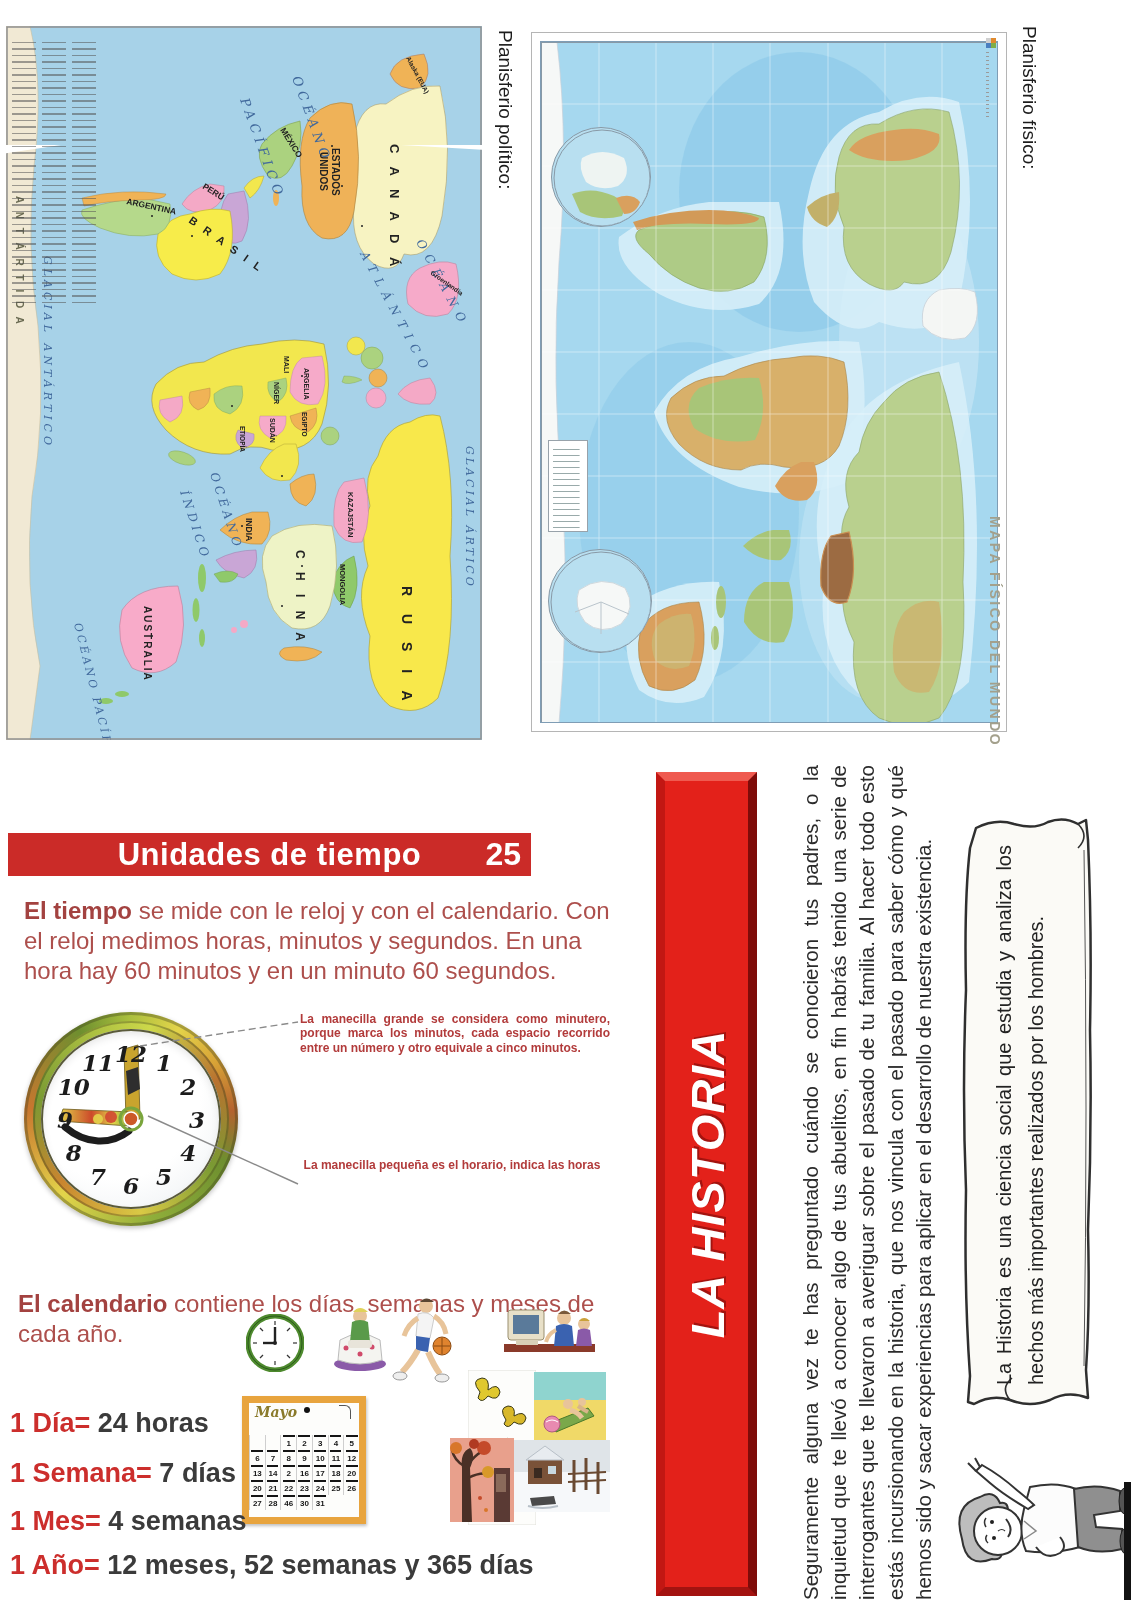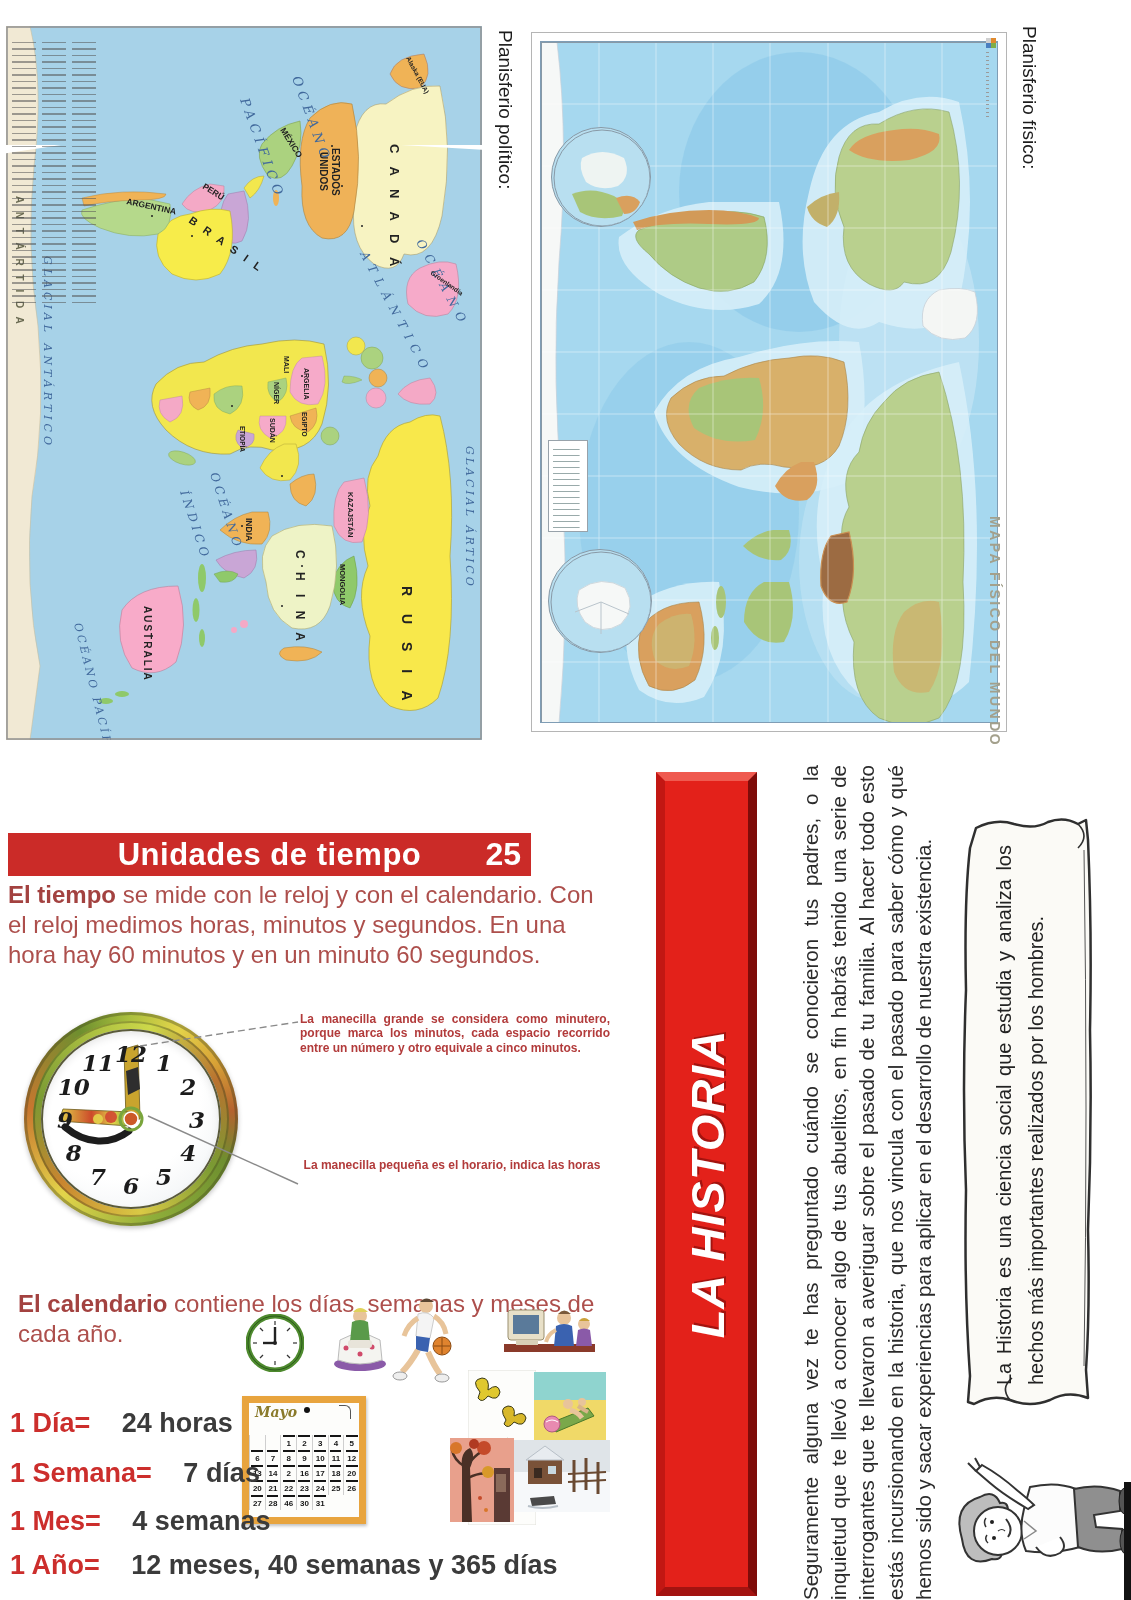--- a/index.html
+++ b/index.html
@@ -46,21 +46,21 @@
   .red-bar{left:8px;top:833px;width:523px;height:43px;background:var(--red);
            display:flex;align-items:center;justify-content:center;}
   .red-bar .title{color:#fff;font-weight:bold;font-size:31px;letter-spacing:.5px;}
   .red-bar .pagenum{position:absolute;right:10px;top:3px;color:#fff;font-weight:bold;font-size:32px;}
   .para{position:absolute;color:var(--textred);font-size:24px;line-height:1.24;}
   .para b{font-weight:bold;color:#a34240;}
   .annot{position:absolute;color:var(--annred);font-weight:bold;font-size:12px;
          line-height:1.2;text-align:justify;}
   .eq-row{position:absolute;font-weight:bold;font-size:27px;white-space:nowrap;}
   .eq-row .lab{color:var(--label-red);text-align:right;}
-  .eq-row .val{color:var(--dark);margin-left:24px;}
+  .eq-row .val{color:var(--dark);}
 
   
   .clock{position:absolute;left:24px;top:1012px;width:214px;height:214px;}
   .clock .rim{position:absolute;inset:0;border-radius:50%;
     background:conic-gradient(from -30deg,#6e8f2f,#a9bf3d,#e3d44a,#d8a236,#b4622f,
                #6e8f2f 40%,#8fae3a 55%,#e3d44a 70%,#c8762f 85%,#6e8f2f);
     box-shadow:inset 0 0 0 3px rgba(60,60,30,.35),0 2px 5px rgba(0,0,0,.25);}
   .clock .rim2{position:absolute;inset:9px;border-radius:50%;
     background:conic-gradient(from 120deg,#7a9a33,#d9c945,#c9852f,#7a9a33 45%,
                #cdd84a 70%,#b9722f,#7a9a33);
@@ -307,21 +307,21 @@
   <div class="logo"></div>
   <div class="wtxt"></div>
 </div>
 <div class="vlabel" style="left:1040px;top:26px">Planisferio físico:</div>
 
 <div class="abs red-bar">
   <span class="title">Unidades de tiempo</span>
   <span class="pagenum">25</span>
 </div>
 
-<p class="para" style="left:8px;top:880px;width:606px;margin:0">
+<p class="para" style="left:8px;top:880px;width:606px;margin:16px">
   <b>El tiempo</b><span> se mide con le reloj y con el calendario. Con el reloj medimos horas, minutos y segundos. En una hora hay 60 minutos y en un minuto 60 segundos.</span>
 </p>
 
 <div class="clock">
   <div class="rim"></div>
   <div class="rim2"></div>
   <div class="face">
     <svg width="180" height="180" style="position:absolute;inset:0">
       <polygon points="83,20 97,16 99,90 85,92" fill="#c9a42e" stroke="#6b5a1a" stroke-width="0.8"></polygon>
       <path d="M85,42 l12,-4 l2,22 l-12,6 Z" fill="#2e2e2e"></path>
@@ -536,21 +536,21 @@
 <div class="eq-row" style="left:10px;top:1458px">
   <span class="lab">1 Semana=</span>
   <span class="val">7 días</span>
 </div>
 <div class="eq-row" style="left:10px;top:1506px">
   <span class="lab">1 Mes=</span>
   <span class="val">4 semanas</span>
 </div>
 <div class="eq-row" style="left:10px;top:1550px">
   <span class="lab">1 Año=</span>
-  <span class="val">12 meses, 40 semanas y 365 días</span>
+  <span class="val">12 meses, 52 semanas y 365 días</span>
 </div>
 
 <div class="abs banner">
   <span class="btxt">LA HISTORIA</span>
 </div>
 
 <div class="rot-par">Seguramente alguna vez te has preguntado cuándo se conocieron tus padres, o la inquietud que te llevó a conocer algo de tus abuelitos, en fin habrás tenido una serie de interrogantes que te llevaron a averiguar sobre el pasado de tu familia. Al hacer todo esto estás incursionando en la historia, que nos vincula con el pasado para saber cómo y qué hemos sido y sacar experiencias para aplicar en el desarrollo de nuestra existencia.</div>
 
 <svg class="abs" style="left:948px;top:810px" width="165" height="605">
   <path d="M28,18 Q48,8 66,14 Q86,20 100,12 Q116,6 130,14 L138,10 L140,30 Q144,120 142,220 Q144,320 140,420 Q142,500 138,560 L140,588

